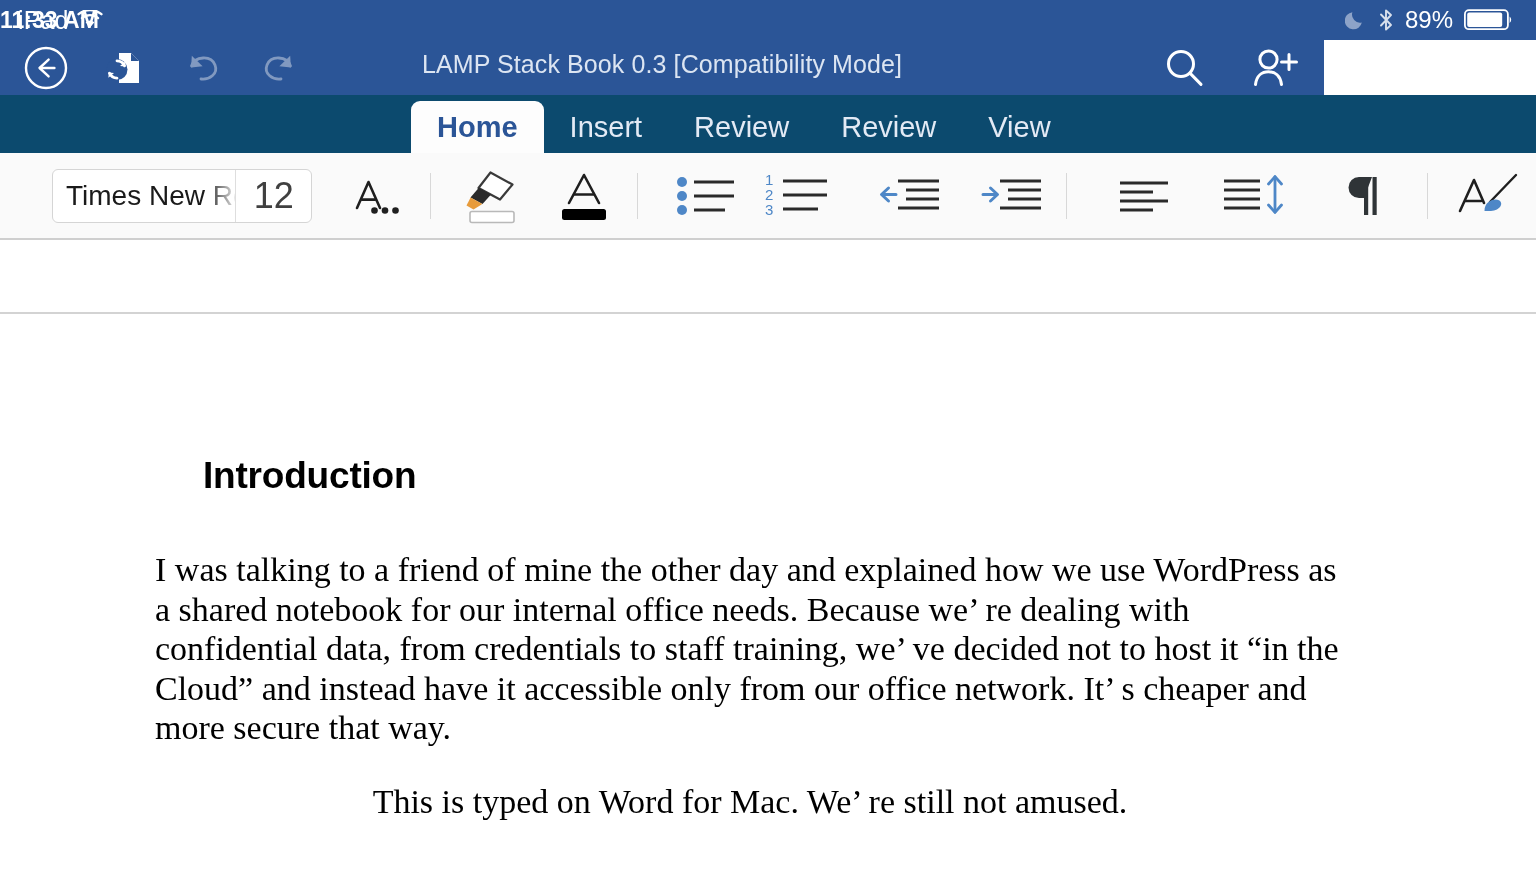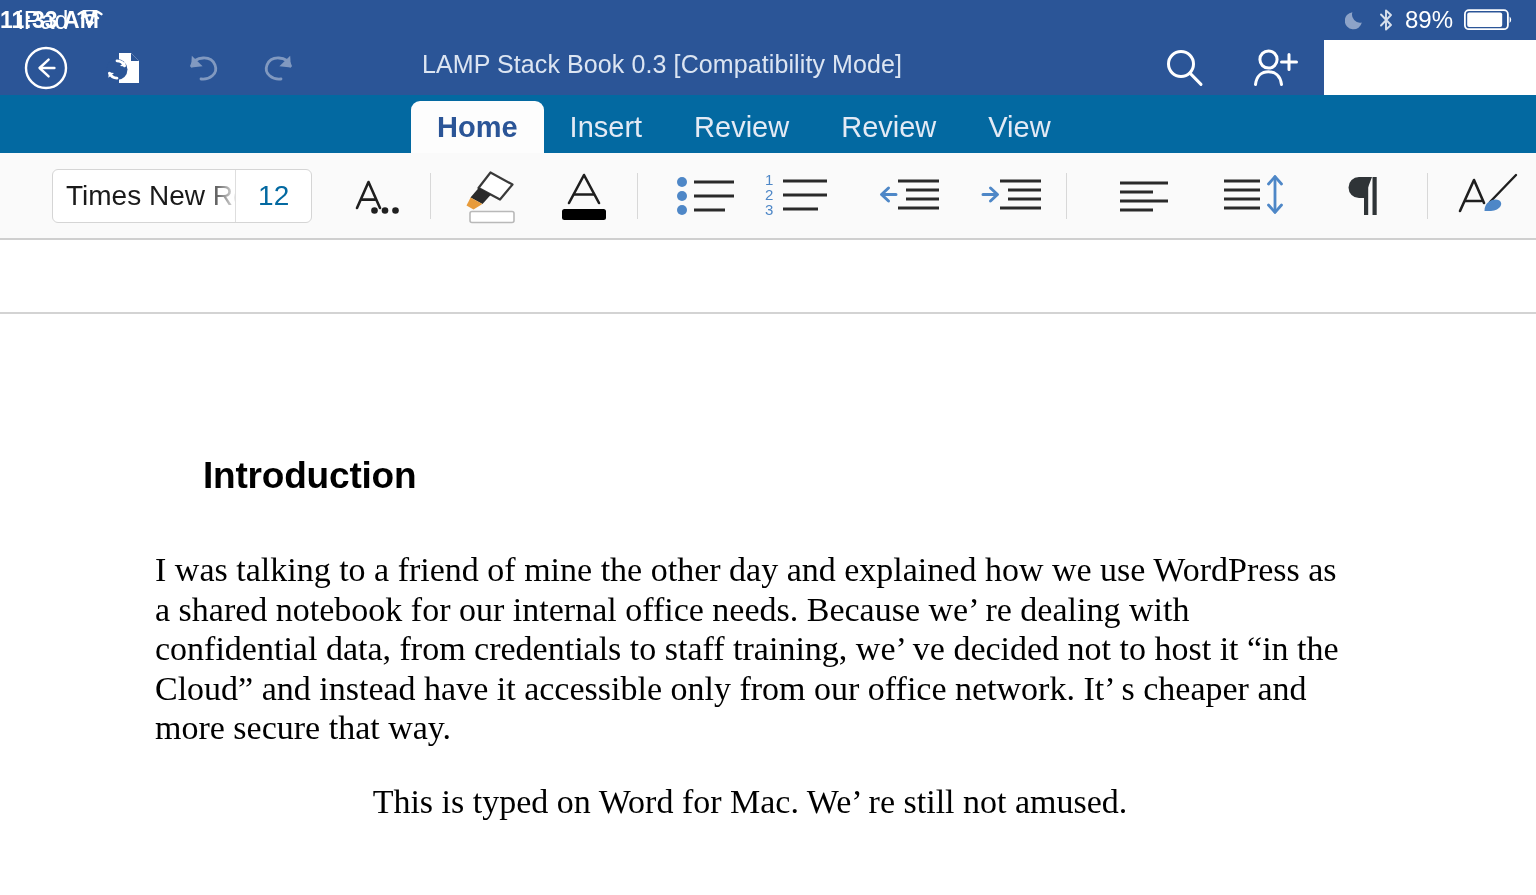--- a/index.html
+++ b/index.html
@@ -107,21 +107,21 @@
     line-height: 1;
     letter-spacing: 0.1px;
   }
 
   
   .tab-strip {
     position: absolute;
     top: 95px; left: 0;
     width: 1536px;
     height: 58px;
-    background: #0369a1;
+    background: #0c4a6e;
     display: flex;
     align-items: flex-end;
     padding-left: 411px;
     box-sizing: border-box;
   }
   .tab {
     font-size: 29px;
     color: #E3EAF5;
     padding: 0 26px;
     height: 52px;
@@ -170,22 +170,22 @@
     overflow: hidden;
     box-sizing: border-box;
     -webkit-mask-image: linear-gradient(to right, #000 84%, rgba(0,0,0,0.12) 100%);
     mask-image: linear-gradient(to right, #000 84%, rgba(0,0,0,0.12) 100%);
   }
   .font-size {
     width: 90px;
     display: flex;
     align-items: center;
     justify-content: center;
-    font-size: 28px;
-    color: #0369a1;
+    font-size: 36px;
+    color: #404040;
     border-left: 1px solid #DEDEDE;
     box-sizing: border-box;
   }
   .rb-sep {
     width: 1px;
     height: 46px;
     background: #D8D8D8;
     flex: 0 0 1px;
   }
   .rb-btn {

